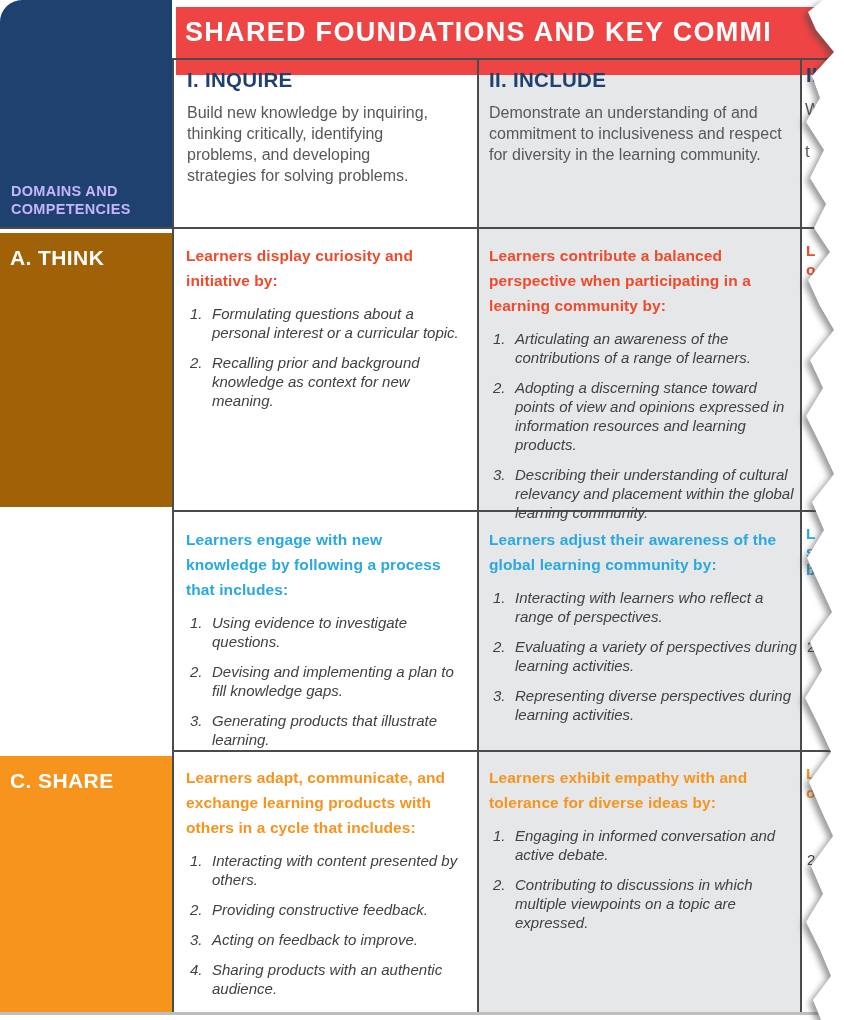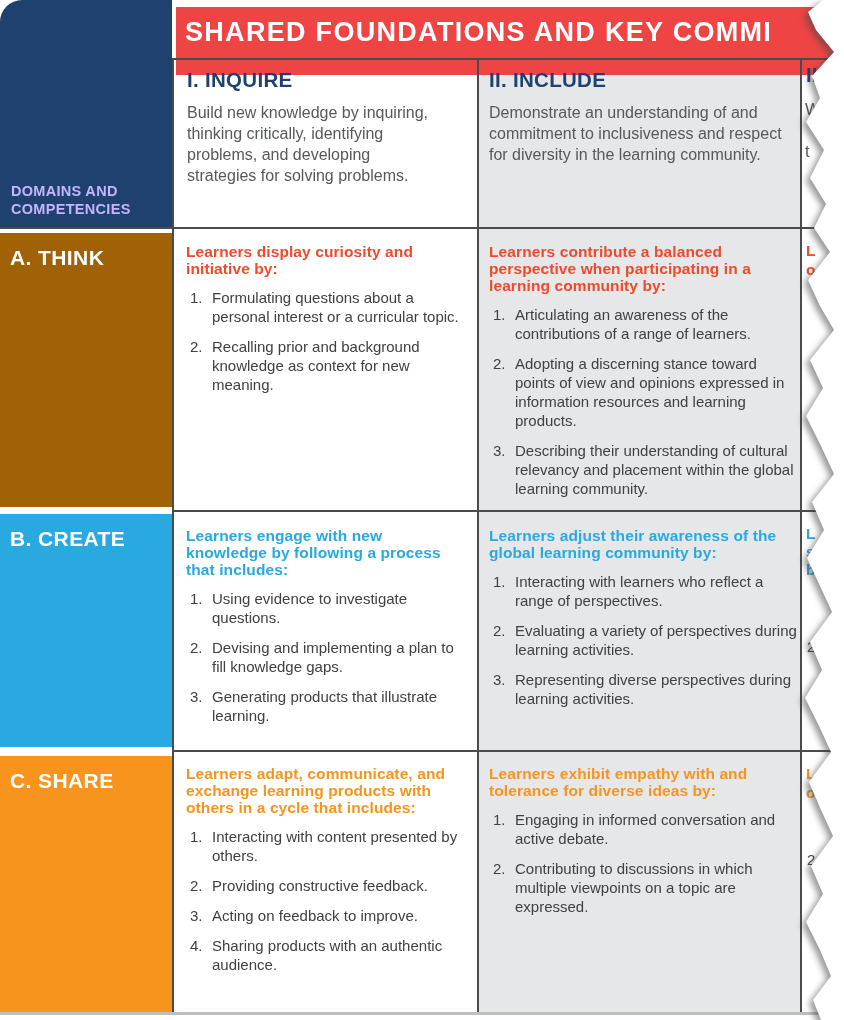--- a/index.html
+++ b/index.html
@@ -36,26 +36,26 @@
   .head-title{font-size:20.5px;font-weight:700;color:#1F4170;letter-spacing:0.3px;}
   .head-desc{margin-top:10px;font-size:16px;line-height:21px;color:#57585B;}
   #col1-head .head-desc{width:242px;}
   
   .cell{position:absolute;}
   #cell-a1,#cell-b1,#cell-c1{left:186px;width:278px;}
   #cell-a2,#cell-b2,#cell-c2{left:489px;width:308px;}
   #cell-a1,#cell-a2{top:243px;}
   #cell-b1,#cell-b2{top:527px;}
   #cell-c1,#cell-c2{top:765px;}
-  .lead{font-size:15.5px;font-weight:700;line-height:17px;letter-spacing:0.1px;}
+  .lead{font-size:15.5px;font-weight:700;line-height:25px;letter-spacing:0.1px;}
   .lead-a{color:#EE4A2B;}
   .lead-b{color:#29A9E0;}
   .lead-c{color:#F7941E;}
   ol.items{list-style:none;counter-reset:li;margin:11px 0 0 0;padding:0;}
-  ol.items li{counter-increment:li;position:relative;padding-left:26px;margin-bottom:11px;font-size:15px;line-height:19px;color:#414042;}
+  ol.items li{counter-increment:li;position:relative;padding-left:26px;margin-bottom:11px;font-size:15px;line-height:19px;color:#414042;font-style:italic;}
   ol.items li::before{content:counter(li) ".";position:absolute;left:4px;top:0;color:#414042;}
   
   .frag{position:absolute;white-space:nowrap;}
   .frag-head{left:806px;top:63px;font-size:20.5px;font-weight:700;color:#1F4170;}
   .frag-desc1{left:805px;top:100px;font-size:16.5px;color:#57585B;}
   .frag-desc2{left:805px;top:142px;font-size:16.5px;color:#57585B;}
   .frag-a1{left:806px;top:242px;font-size:15.5px;font-weight:700;color:#EE4A2B;}
   .frag-a2{left:806px;top:261px;font-size:15.5px;font-weight:700;color:#EE4A2B;}
   .frag-b1{left:806px;top:525px;font-size:15.5px;font-weight:700;color:#29A9E0;}
   .frag-b2{left:806px;top:543px;font-size:15.5px;font-weight:700;color:#29A9E0;}
@@ -82,21 +82,20 @@
 
   <div class="header-bar">
     <div class="page-title">SHARED FOUNDATIONS AND KEY COMMI</div>
   </div>
 
   <div class="cell-domains">
     <div class="domains-label">DOMAINS AND COMPETENCIES</div>
   </div>
 
   <div class="row-block" id="block-a">A. THINK</div>
-  <div class="row-block" id="block-b">B. CREATE</div>
   <div class="row-block" id="block-c">C. SHARE</div>
 
   <div class="hb" id="hb-top"></div>
   <div class="hb" id="hb-1"></div>
   <div class="hb" id="hb-2"></div>
   <div class="hb" id="hb-3"></div>
   <div class="hb" id="hb-bottom"></div>
   <div class="vb" id="vb-1"></div>
   <div class="vb" id="vb-2"></div>
   <div class="vb" id="vb-3"></div>

